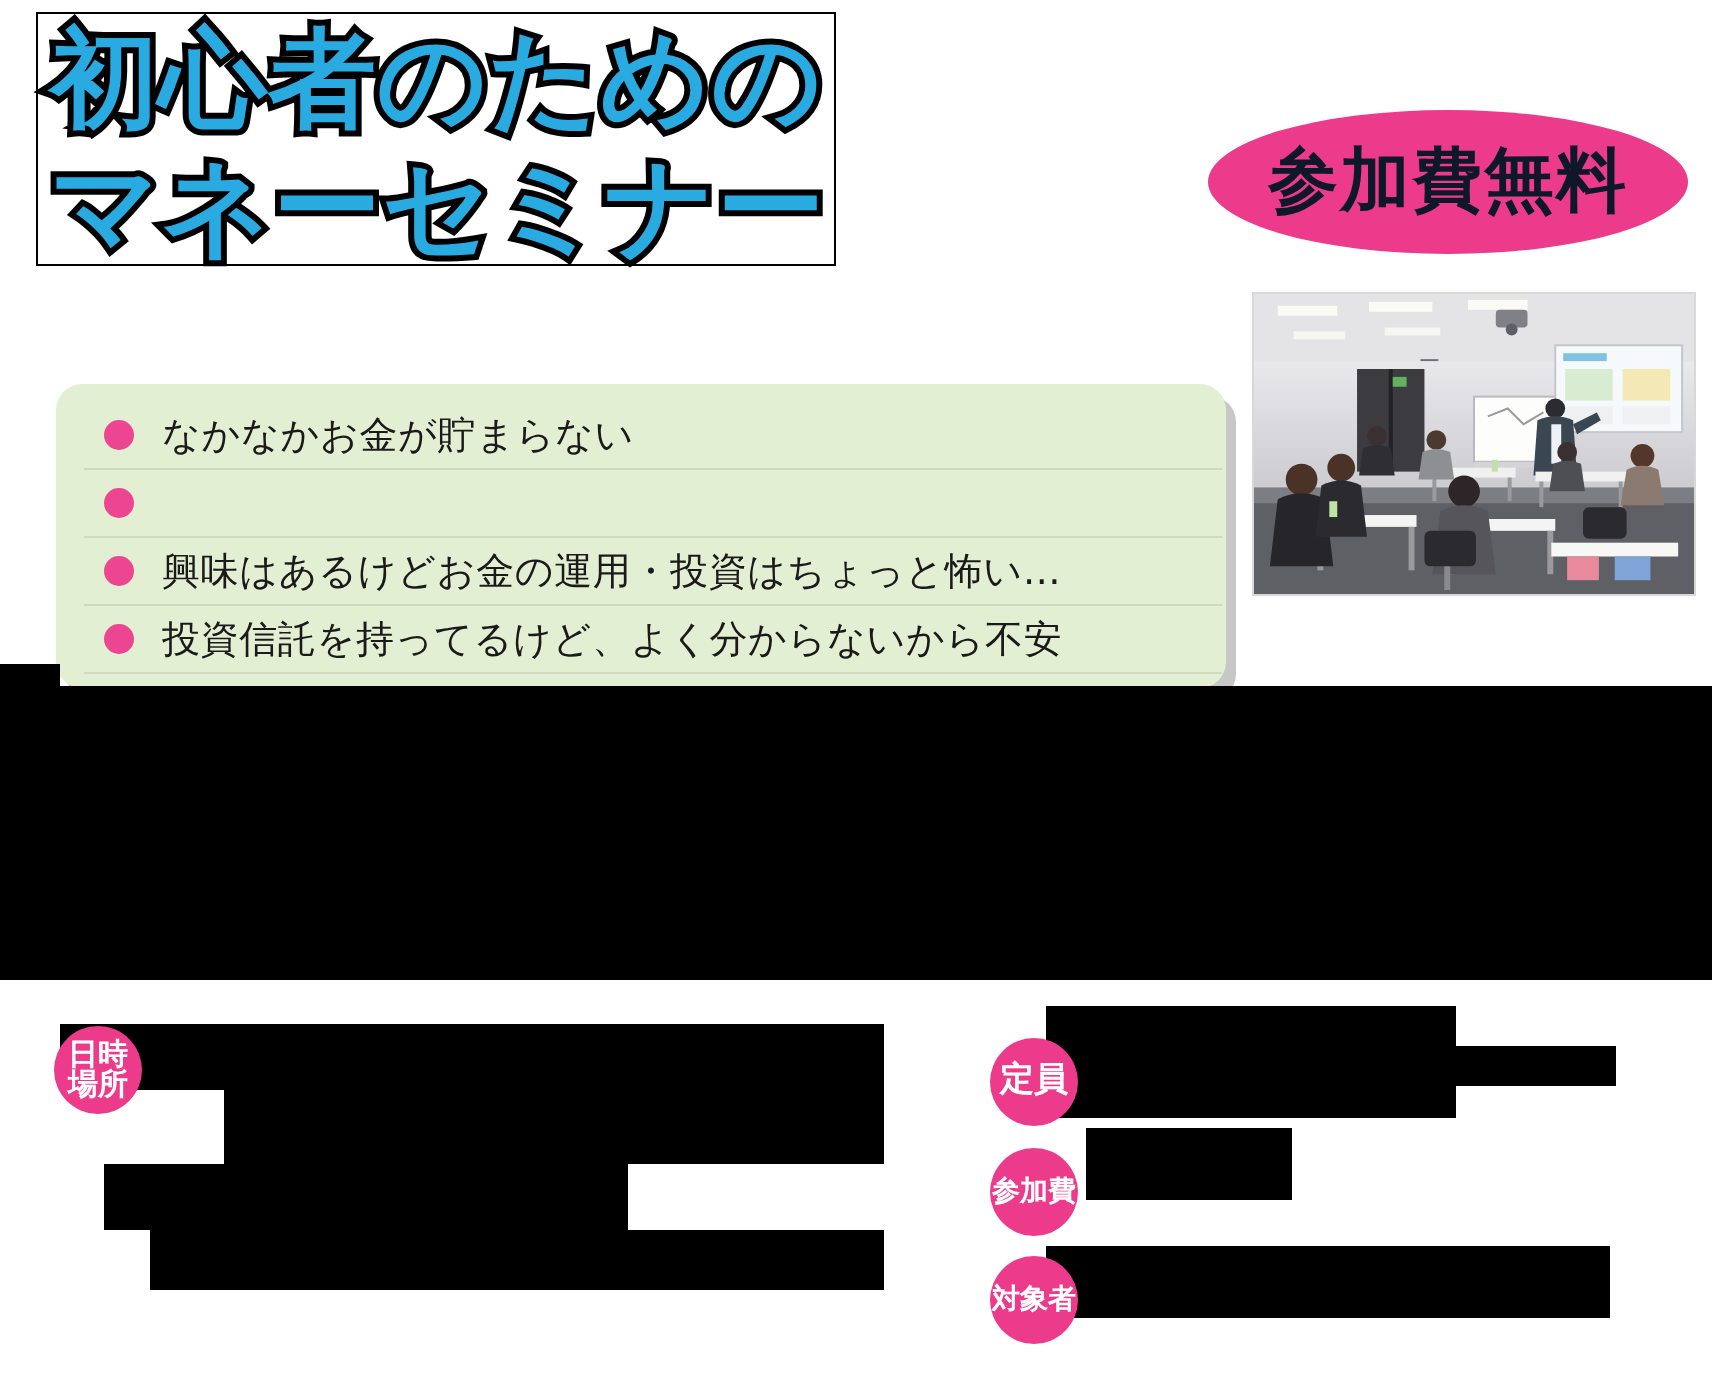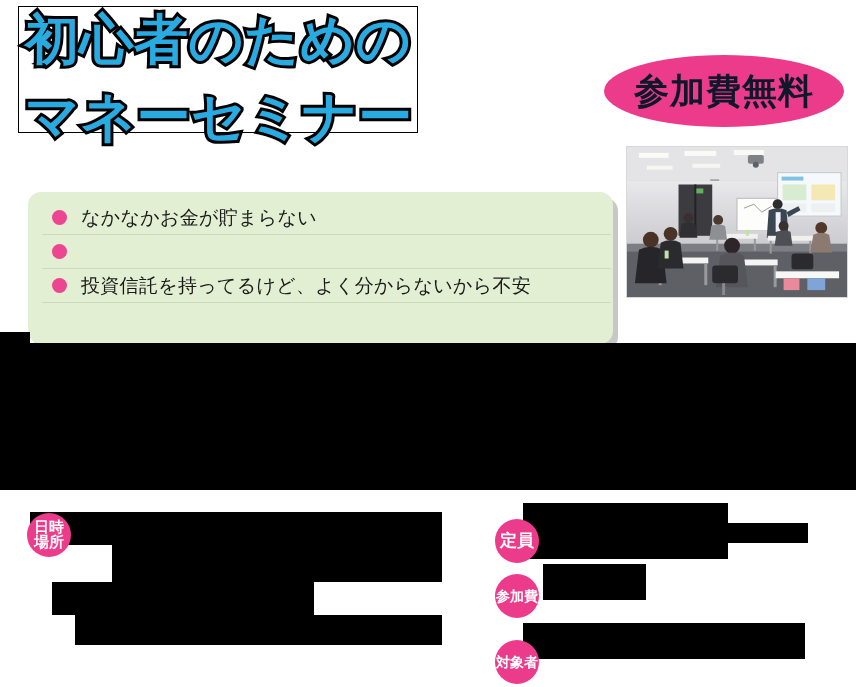--- a/index.html
+++ b/index.html
@@ -41,21 +41,21 @@
     paint-order: stroke fill;
     text-shadow:
        2px 0 0 #000, -2px 0 0 #000, 0 2px 0 #000, 0 -2px 0 #000;
   }
   .title-line-1 {
     top: 2px;
     font-size: 54px;
     line-height: 62px;
   }
   .title-line-2 {
-    top: 79px;
+    top: 66px;
     font-size: 54px;
     line-height: 62px;
   }
 
   .subtitle {
     position: absolute;
     left: 24px;
     top: 136px;
     font-size: 37px;
     line-height: 44px;
@@ -324,20 +324,24 @@
   <div class="problem-box">
     <div class="problem-item">
       <span class="problem-bullet"></span>
       <span class="problem-text">なかなかお金が貯まらない</span>
     </div>
     <div class="problem-item">
       <span class="problem-bullet"></span>
     </div>
     <div class="problem-item">
       <span class="problem-bullet"></span>
+      <span class="problem-text">興味はあるけどお金の運用・投資はちょっと怖い…</span>
+    </div>
+    <div class="problem-item">
+      <span class="problem-bullet"></span>
       <span class="problem-text">投資信託を持ってるけど、よく分からないから不安</span>
     </div>
   </div>
 
   <div class="black-band-notch"></div>
   <div class="black-band"></div>
 
   <div class="details">
 
     <div class="redact" style="left:30px;  top:22px;  width:412px; height:33px;"></div>
@@ -359,19 +363,19 @@
     </div>
 
     <div class="pink-circle circle-capacity" style="left:495px; top:29px;">
       <span>定員</span>
     </div>
 
     <div class="pink-circle circle-fee" style="left:495px; top:84px;">
       <span>参加費</span>
     </div>
 
-    <div class="pink-circle circle-target" style="left:495px; top:150px;">
+    <div class="pink-circle circle-target" style="left:495px; top:138px;">
       <span>対象者</span>
     </div>
 
   </div>
 
 </div>
 
 </body></html>

